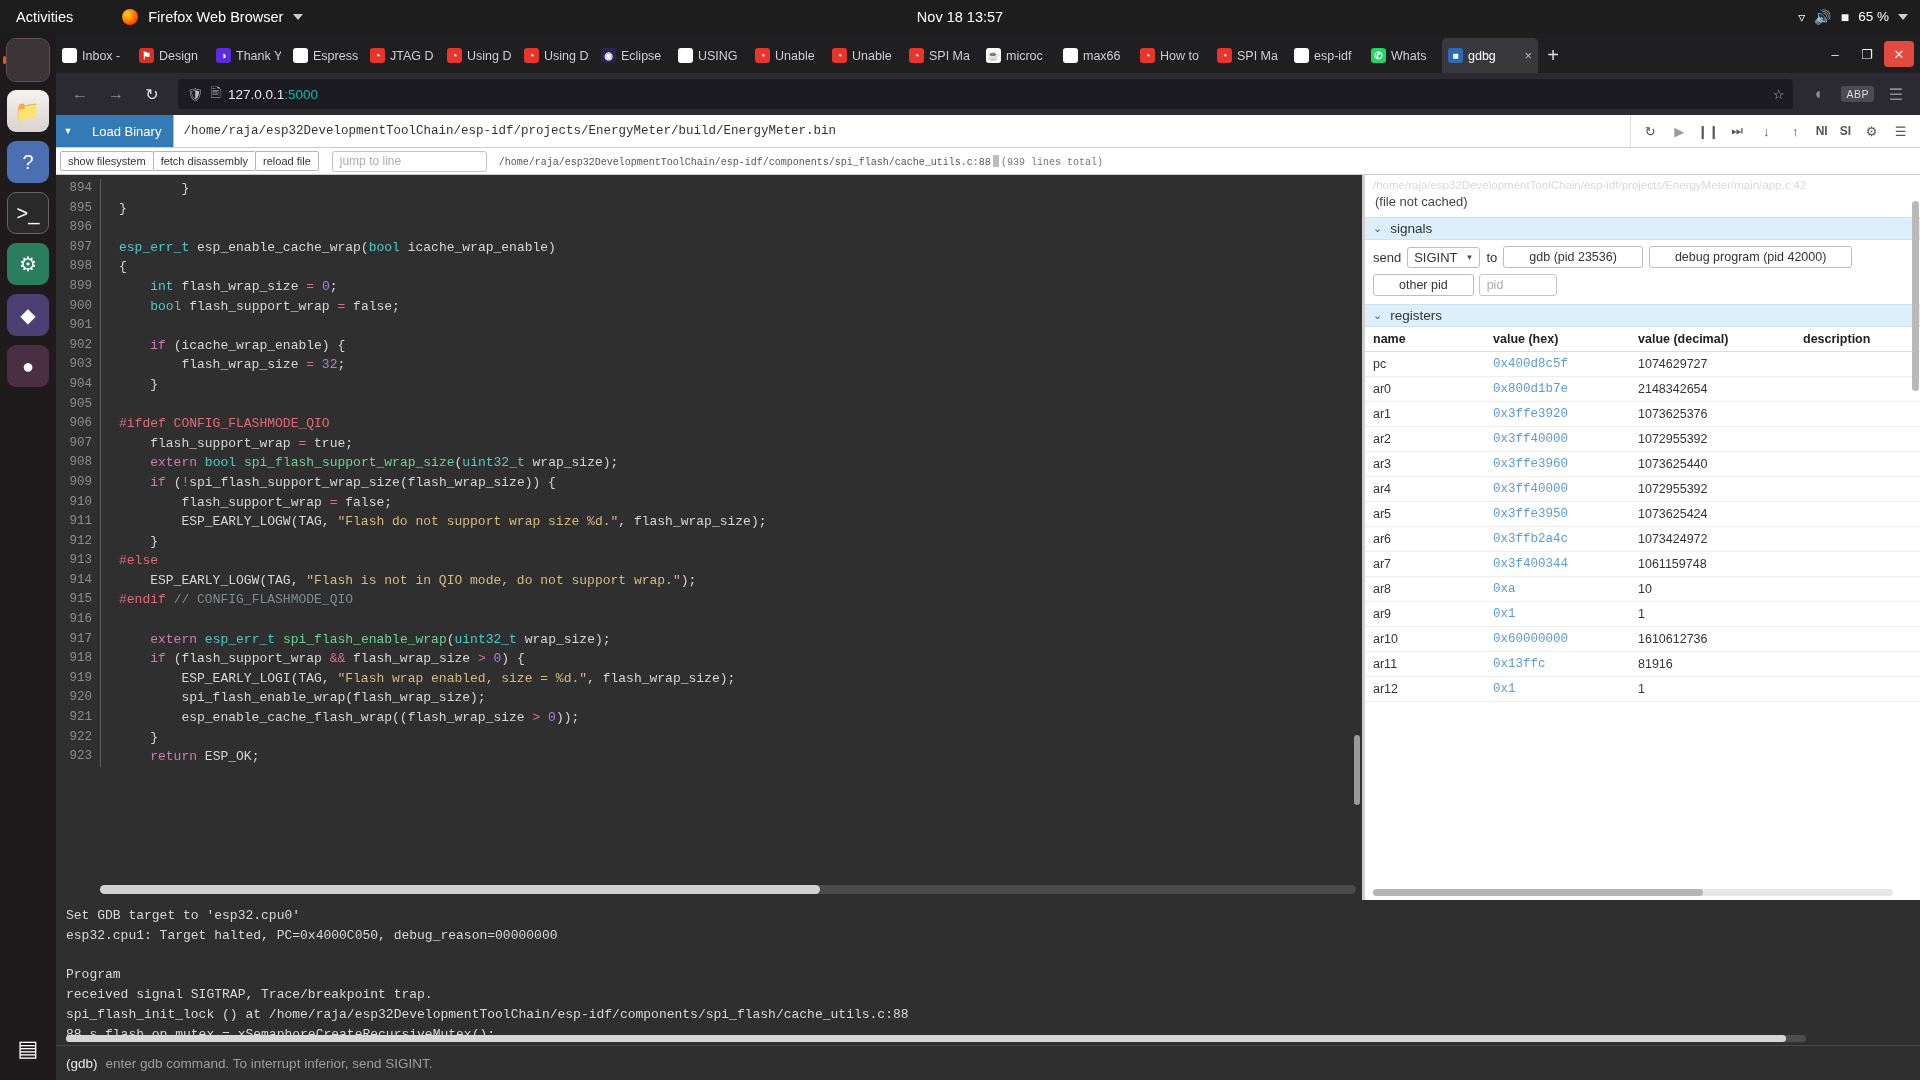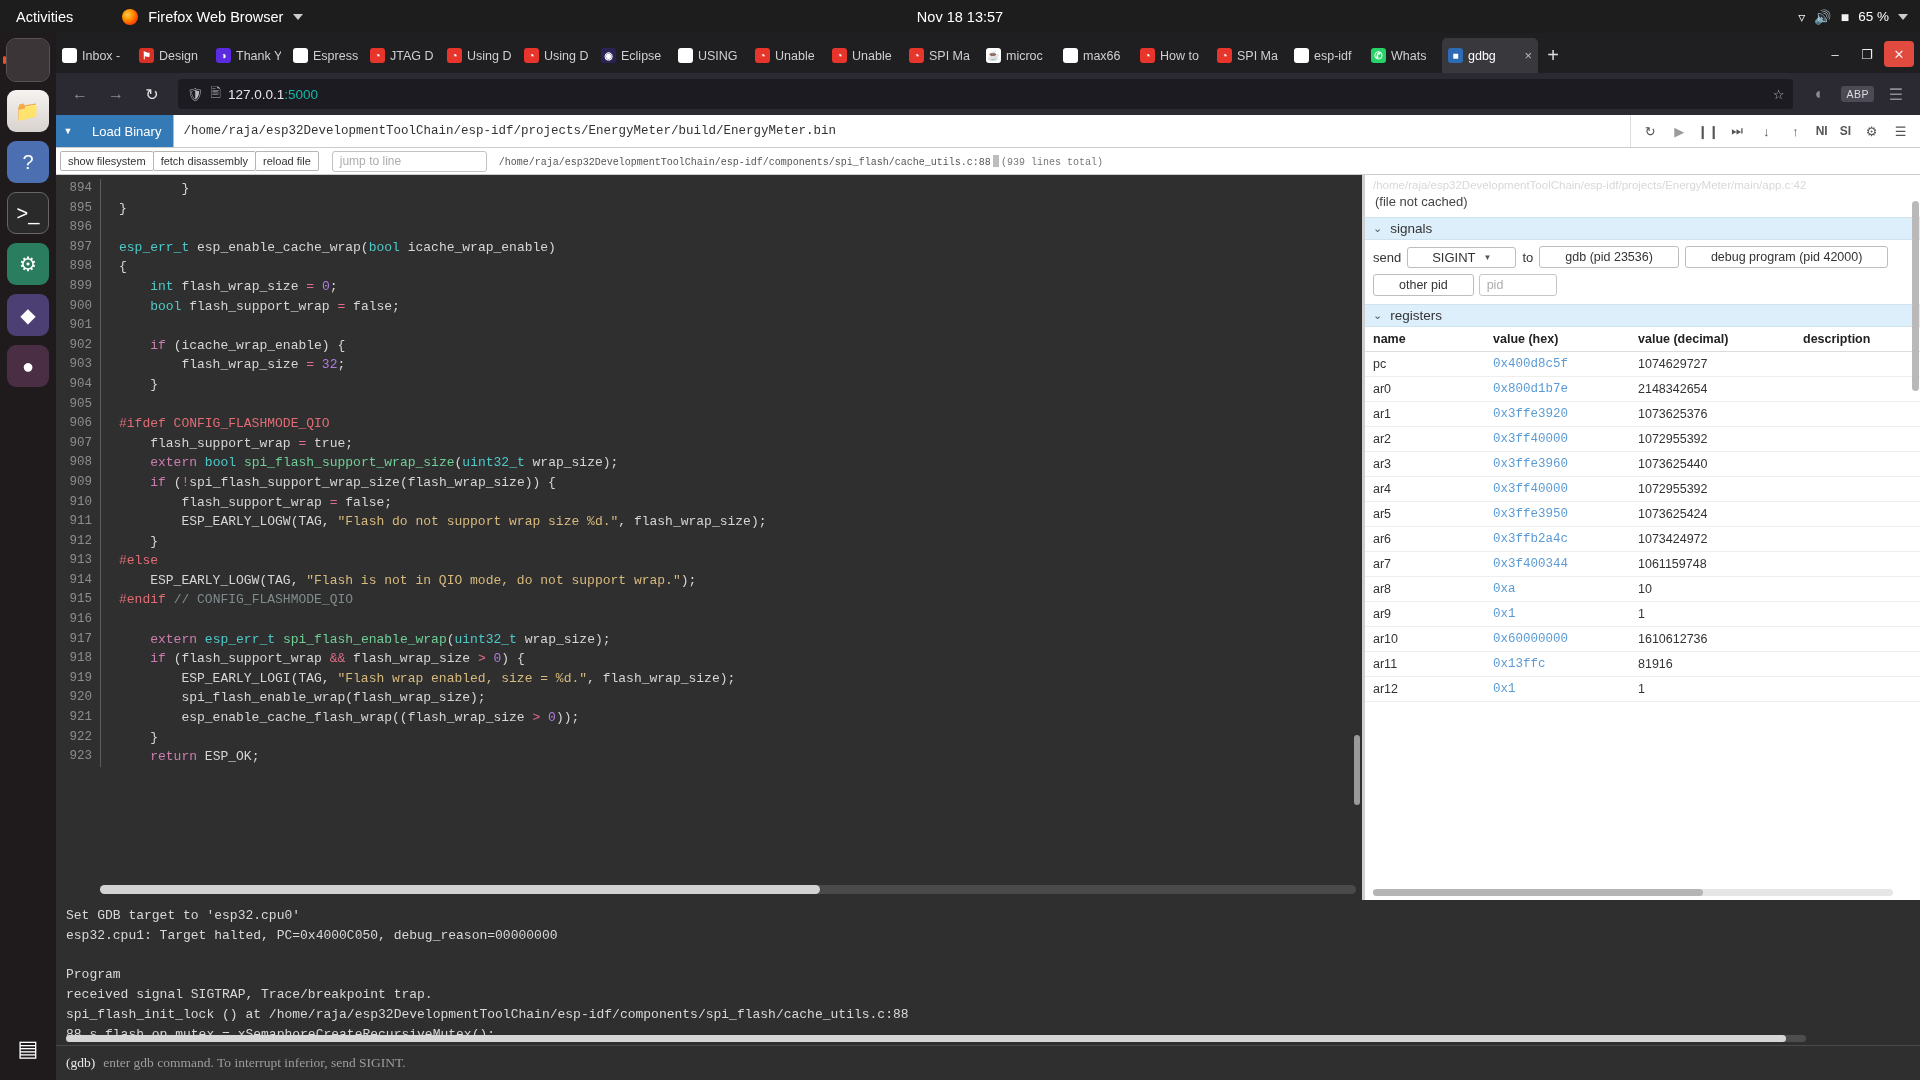--- a/index.html
+++ b/index.html
@@ -122,21 +122,21 @@
   #vscroll{ position:absolute; right:2px; top:560px; width:6px; height:70px; background:#9a9a9a; border-radius:4px;}
 
   #rightpane{ width:558px; background:#fff; border-left:3px solid #cfcfcf; position:relative; overflow:hidden;}
   .rp-top{ padding:4px 8px 2px 8px; }
   .rp-cut{ color:#d8d8d8; font-size:11.5px; white-space:nowrap; overflow:hidden; height:13px;}
   .rp-sub{ color:#444; font-size:13px; padding:2px 0 6px 2px;}
   .sec-head{ background:#ddeffb; border-top:1px solid #cfe3ef; border-bottom:1px solid #cfe3ef;
     display:flex; align-items:center; gap:8px; padding:3px 8px; font-size:13.5px; color:#333;}
   .sec-head .chev{ color:#5a5a5a; font-size:11px;}
   .sig-row{ display:flex; align-items:center; gap:6px; padding:6px 8px 2px 8px; font-size:13px; color:#333;}
-  .sel-box{ border:1px solid #bdbdbd; border-radius:3px; padding:2px 24px; display:flex; align-items:center; gap:8px; background:#fff; font-size:13px;}
+  .sel-box{ border:1px solid #bdbdbd; border-radius:3px; padding:2px 6px; display:flex; align-items:center; gap:8px; background:#fff; font-size:13px;}
   .sel-box .ch{ font-size:8px; color:#555;}
   .btn-out{ border:1px solid #bdbdbd; border-radius:3px; padding:3px 25px; background:#fff; font-size:12.5px; color:#333;}
   .sig-row2{ display:flex; align-items:center; gap:5px; padding:4px 8px 8px 8px;}
   .inp{ border:1px solid #c6c6c6; border-radius:3px; padding:3px 7px; font-size:12.5px; color:#adadad; background:#fff;}
 
   table.regs{ width:100%; border-collapse:collapse; font-size:12.5px;}
   table.regs th{ text-align:left; font-weight:bold; color:#222; padding:5px 8px; border-bottom:1px solid #ddd; font-size:12.5px;}
   table.regs td{ padding:5px 8px; border-bottom:1px solid #eee; color:#333;}
   table.regs td.hex{ color:#5b9bd5; font-family:"Liberation Mono", monospace;}
   .col-name{width:120px;} .col-hex{width:145px;} .col-dec{width:165px;}
@@ -145,21 +145,21 @@
   #rp-vscroll{ position:absolute; right:1px; top:26px; width:7px; height:190px; background:#b9b9b9; border-radius:4px;}
 
   
   #console{ position:absolute; left:0; top:785px; width:1864px; height:145px; background:#2f2f2f;
     font-family:"Liberation Mono", monospace; font-size:13px; line-height:19.8px; color:#d8d8d8; padding:6px 10px 0 10px; overflow:hidden;}
   #console .warn{ color:#e5b84b;}
   #cons-scroll{ position:absolute; left:10px; bottom:3px; width:1740px; height:7px; background:#4d4d4d; border-radius:4px;}
   #cons-scroll .th{ width:1720px;height:7px;background:#d6d6d6;border-radius:4px;}
 
   #prompt{ position:absolute; left:0; top:930px; width:1864px; height:35px; background:#2f2f2f; border-top:1px solid #4a4a4a;
-    display:flex; align-items:center; padding:0 10px; font-family:Liberation Serif, serif; font-size:13.5px; color:#e8e8e8;}
+    display:flex; align-items:center; padding:0 10px; font-family:Liberation Sans, sans-serif; font-size:13.5px; color:#e8e8e8;}
   #prompt .ph{ color:#9d9d9d; margin-left:8px;}
 </style>
 </head>
 <body>
 
 <div id="gnome-bar">
   <div class="activities">Activities</div>
   <div class="appmenu">
     <span class="ff-logo-sm"></span>
     <span>Firefox Web Browser</span>

